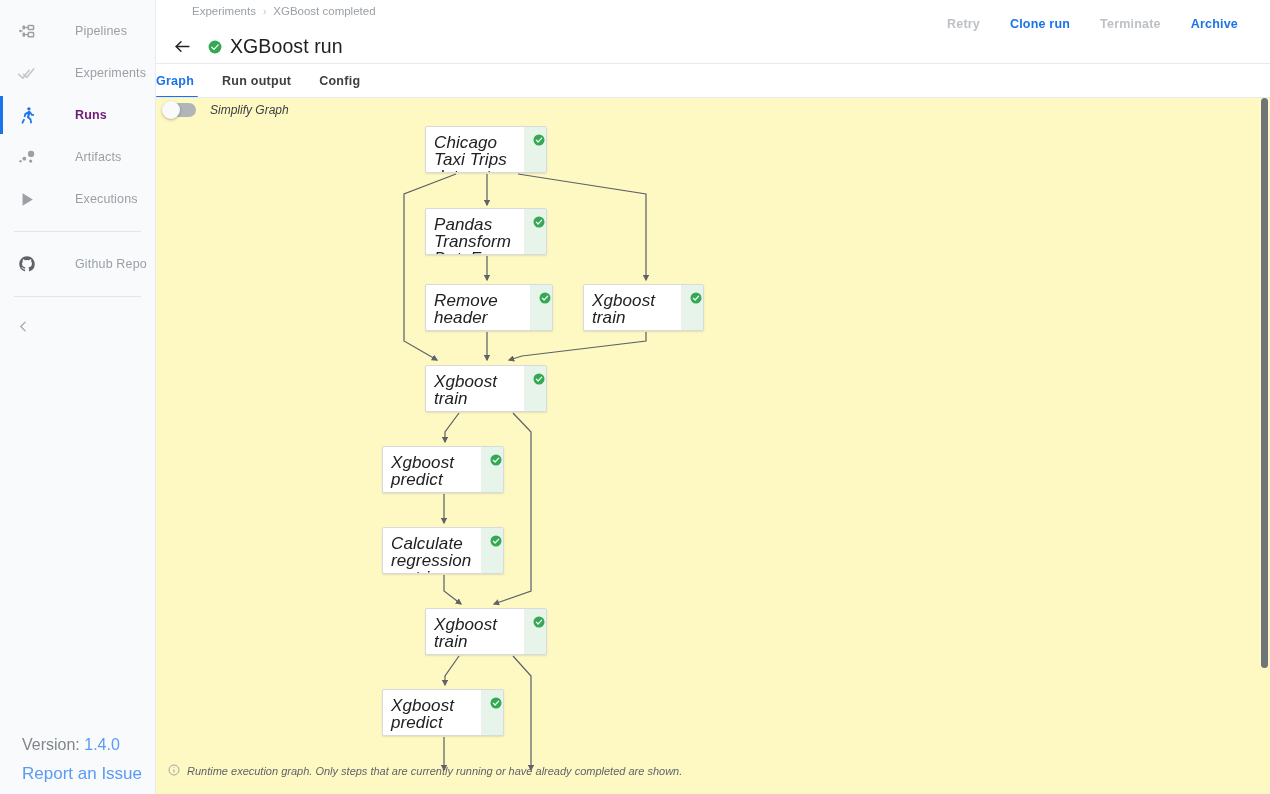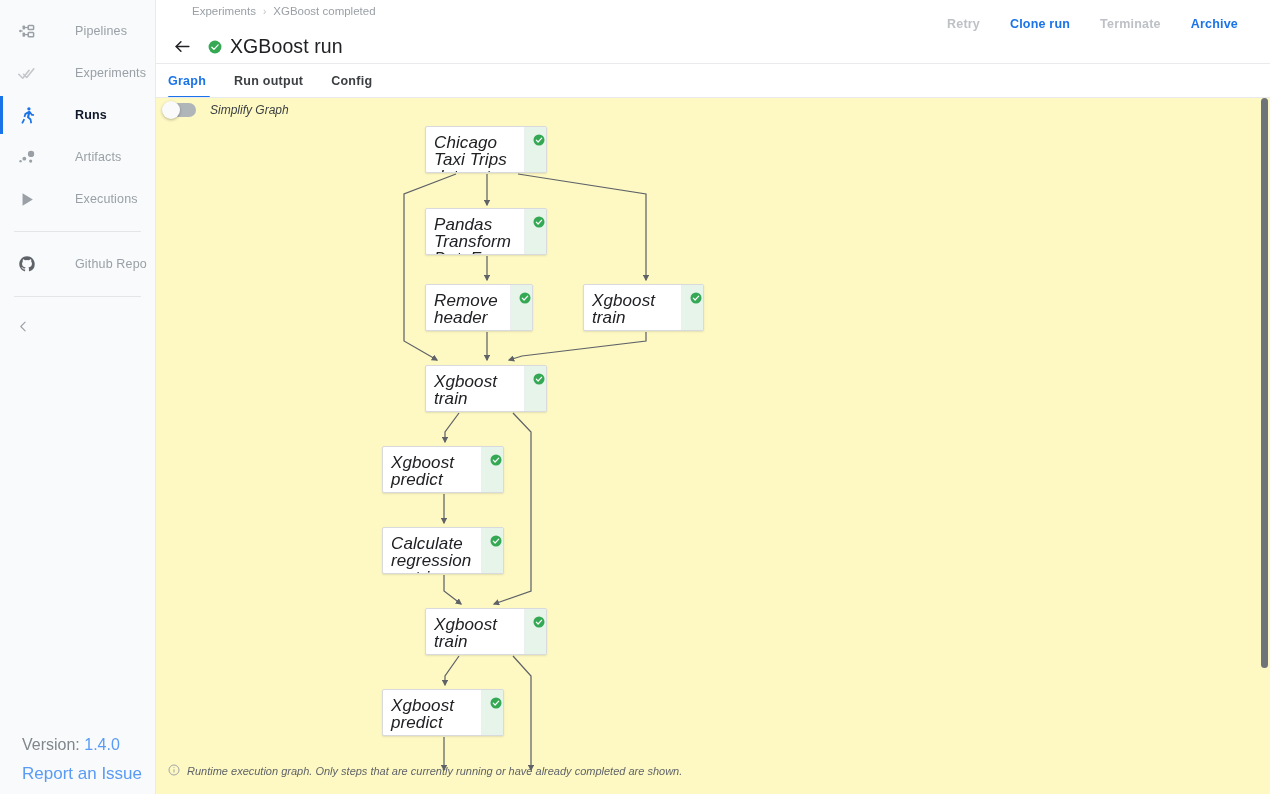--- a/index.html
+++ b/index.html
@@ -37,21 +37,21 @@
     margin-right: 13px;
     flex: 0 0 22px;
   }
   .nav-item .lbl {
     font-size: 12.5px;
     color: #9aa0a6;
     letter-spacing: .15px;
     font-weight: 400;
     white-space: nowrap;
   }
-  .nav-item.active .lbl { color: #0f172a; font-weight: 700; }
+  .nav-item.active .lbl { color: #701a75; font-weight: 700; }
   .nav-item.active::before {
     content: ""; position: absolute; left: 0; top: 2px;
     width: 3px; height: 38px; background: #1a73e8;
   }
   .nav-ext { margin-left: 5px; display:inline-block; }
   .nav-sep { height: 1px; background: #e3e6e8; margin: 11px 14px 11px 14px; }
   .collapse-row { display:flex; align-items:center; height: 40px; padding-left: 17px; cursor:pointer;}
   .sb-footer { position: absolute; bottom: 10px; left: 22px; }
   .sb-footer .ver { font-size: 16px; color: #80868b; margin-bottom: 10px; }
   .sb-footer .ver a { color: #5a9bf5; text-decoration: none; }
@@ -110,21 +110,21 @@
     display: flex; height: 34px; align-items: stretch;
   }
   .tab {
     position: relative;
     display:flex; align-items:center;
     padding: 0 14px;
     font-size: 12.5px; font-weight: 700; color: #3c4043;
     letter-spacing: .25px;
     cursor: pointer;
   }
-  .tab:first-child { margin-left: 12px; padding-left: 0; padding-right: 14px;}
+  .tab:first-child { margin-left: 0; padding-left: 0; padding-right: 14px;}
   .tab.active { color: #1a73e8; }
   .tab.active::after {
     content:""; position:absolute; left:0; right:10px; bottom:0;
     height: 2.5px; background: #1a73e8; border-radius: 2px;
   }
   .tabs-rule { position:absolute; left:0; right:0; top: 97px; height:1px; background:#e8eaed;}
 
   
   .canvas {
     position: absolute; left: 0; right: 0; top: 98px; bottom: 0;
@@ -403,21 +403,21 @@
           <div class="strip">
             <span class="chk">
               <svg width="12" height="12" viewBox="0 0 24 24">
                   <circle cx="12" cy="12" r="11" fill="#34a853"></circle>
                   <polyline points="6.6,12.4 10.2,16 17.4,8.4" fill="none" stroke="#fff" stroke-width="2.4" stroke-linecap="round" stroke-linejoin="round"></polyline>
                 </svg>
             </span>
           </div>
         </div>
 
-        <div class="node" style="left:269px; top:186px; width:108px; height:47px;">
+        <div class="node" style="left:269px; top:186px; width:128px; height:47px;">
           <div class="label">Remove header</div>
           <div class="strip">
             <span class="chk">
               <svg width="12" height="12" viewBox="0 0 24 24">
                   <circle cx="12" cy="12" r="11" fill="#34a853"></circle>
                   <polyline points="6.6,12.4 10.2,16 17.4,8.4" fill="none" stroke="#fff" stroke-width="2.4" stroke-linecap="round" stroke-linejoin="round"></polyline>
                 </svg>
             </span>
           </div>
         </div>

